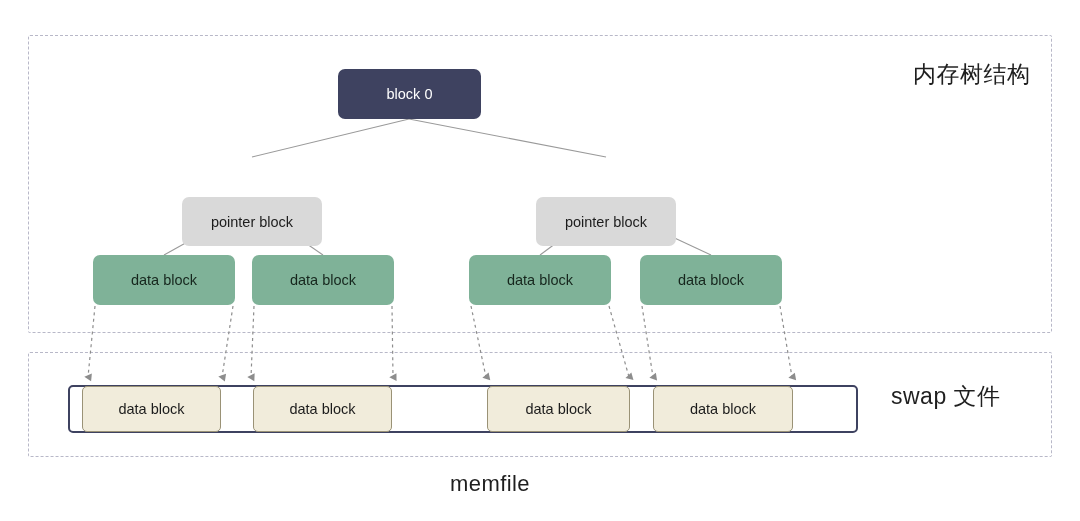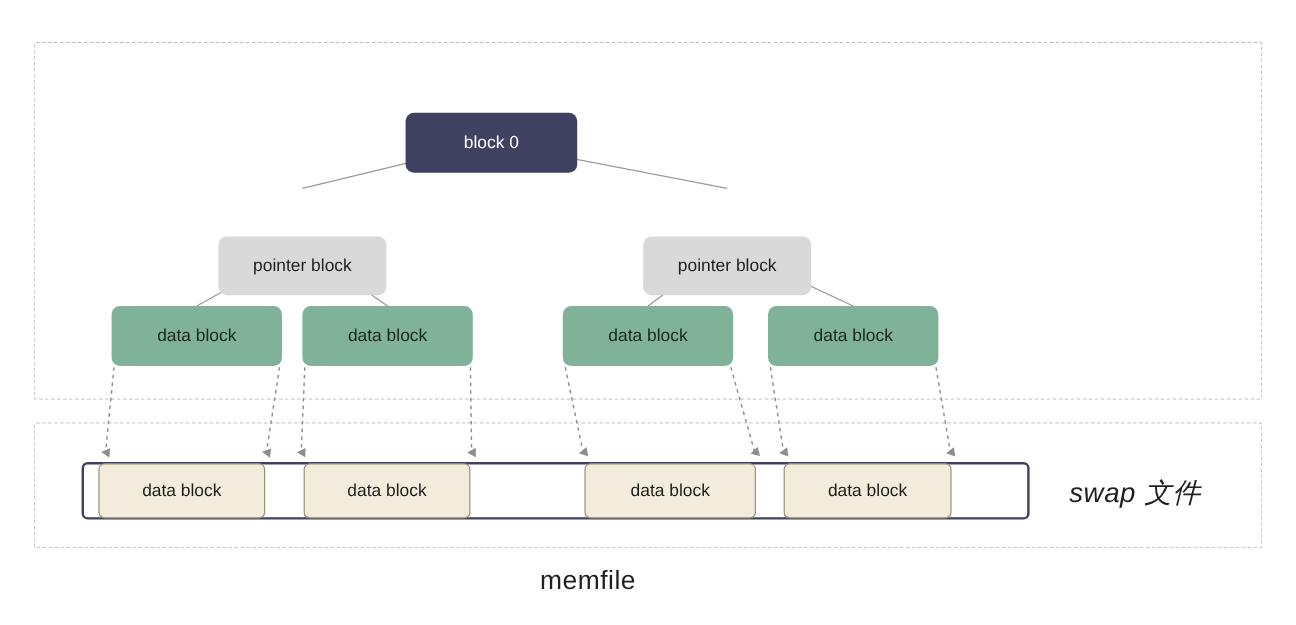--- a/index.html
+++ b/index.html
@@ -38,21 +38,21 @@
   #panel-swap    { left: 28px; top: 352px; width: 1024px; height: 105px; }
 
   .panel-label {
     position: absolute;
     font-size: 23px;
     color: #1f1f1f;
     white-space: nowrap;
     letter-spacing: 0.5px;
   }
   #label-memtree { left: 913px; top: 59px; }
-  #label-swap    { left: 891px; top: 395px; font-style: italic; }
+  #label-swap    { left: 891px; top: 381px; }
 
   
   .node {
     position: absolute;
     box-sizing: border-box;
     border-radius: 7px;
     display: flex;
     align-items: center;
     justify-content: center;
     font-size: 14.5px;
@@ -65,21 +65,21 @@
   .node.pointer {
     background: #d9d9d9;
     color: #1c1c1c;
     margin-top: 40px;
   }
   .node.data {
     background: #7fb298;
     color: #16261d;
   }
 
-  #node-root      { left: 338px; top: 69px;  width: 143px; height: 50px; margin-top: 25px; }
+  #node-root      { left: 338px; top: 69px;  width: 143px; height: 50px; }
   #node-ptr-0     { left: 182px; top: 157px; width: 140px; height: 49px; }
   #node-ptr-1     { left: 536px; top: 157px; width: 140px; height: 49px; }
   #node-data-0    { left: 93px;  top: 255px; width: 142px; height: 50px; }
   #node-data-1    { left: 252px; top: 255px; width: 142px; height: 50px; }
   #node-data-2    { left: 469px; top: 255px; width: 142px; height: 50px; }
   #node-data-3    { left: 640px; top: 255px; width: 142px; height: 50px; }
 
   
   #swap-bar {
     position: absolute;
@@ -123,20 +123,21 @@
     color: #1f1f1f;
     letter-spacing: 0.4px;
   }
 </style>
 </head>
 <body>
 
 <div id="canvas">
 
   <div class="panel" id="panel-memtree"></div>
+  <div class="panel-label" id="label-memtree">内存树结构</div>
 
   <div class="panel" id="panel-swap"></div>
   <div class="panel-label" id="label-swap">swap 文件</div>
 
   <svg class="layer" viewBox="0 0 1080 521">
     <defs>
       <marker id="arrowhead" markerWidth="9" markerHeight="9" refX="4.2" refY="4.3" orient="auto" markerUnits="userSpaceOnUse">
         <path d="M0.4,0.8 L8.2,0.8 L4.3,8.0 Z" fill="#8d8d8d"></path>
       </marker>
     </defs>

